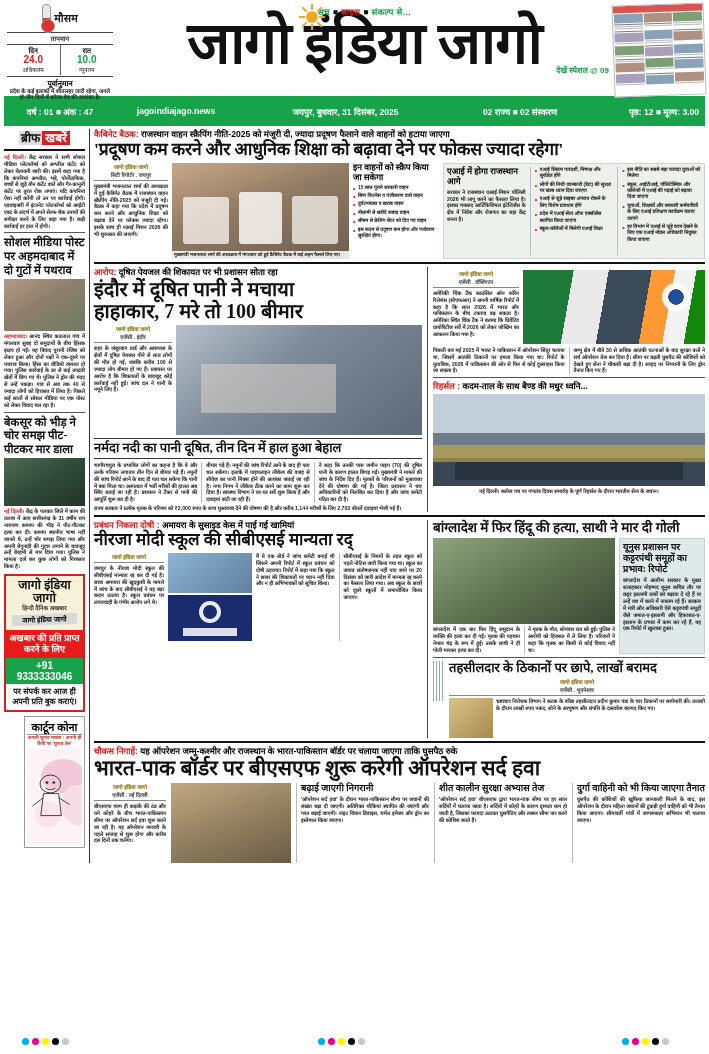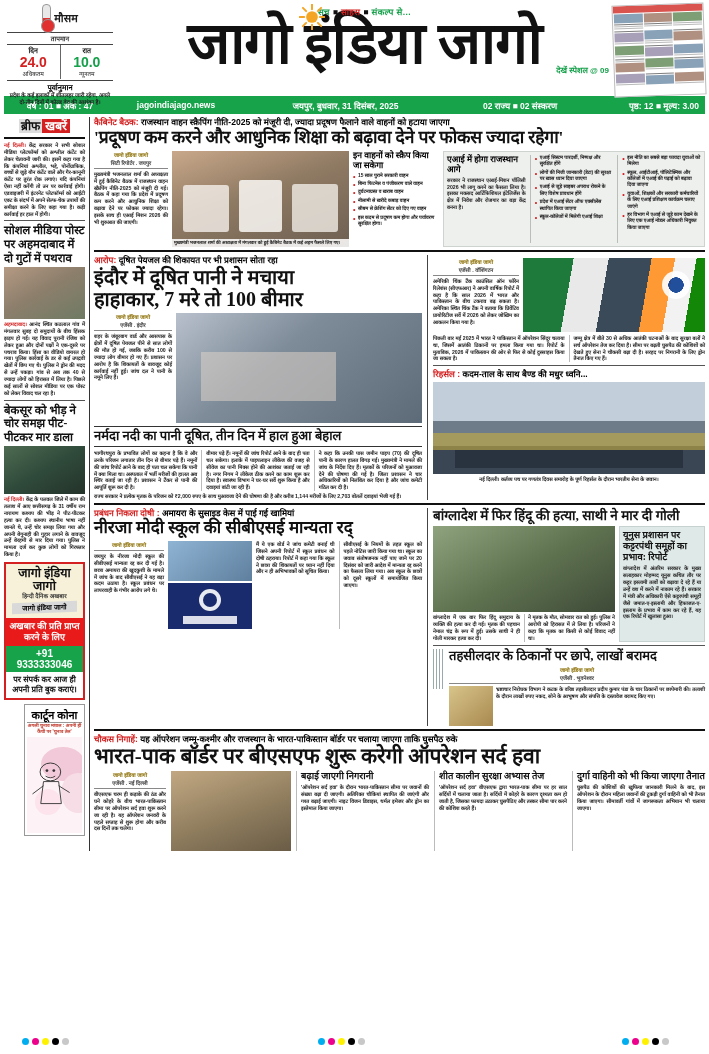--- a/index.html
+++ b/index.html
@@ -18,21 +18,21 @@
   .wx-title { display: flex; align-items: center; justify-content: center; gap: 3px; }
   .thermo { width: 9px; height: 26px; background: linear-gradient(to bottom,#e8e8e8 0%,#e8e8e8 55%,#e03030 56%,#e03030 100%);
             border: 1px solid #999; border-radius: 4px; position: relative; }
   .thermo:after { content:""; position:absolute; left:-2px; bottom:-4px; width:12px; height:12px; background:#e03030; border:1px solid #999; border-radius:50%; }
   .wx-title-txt { font-size: 11px; font-weight: bold; color: #1a1a1a; }
   .wx-sub { font-size: 6.5px; color:#333; border-bottom:1px solid #444; border-top:1px solid #444; margin-top:2px; padding:1px 0; font-weight:bold;}
   .wx-grid { display: flex; }
   .wx-cell { flex:1; padding:1px 0; }
   .wx-cell + .wx-cell { border-left:1px solid #666; }
   .wx-lbl { font-size:7px; font-weight:bold; color:#111; }
-  .wx-val { font-size:14px; font-weight:bold; line-height:1.05; }
+  .wx-val { font-size:10px; font-weight:bold; line-height:1.05; }
   .wx-day .wx-val { color:#d42020; }
   .wx-night .wx-val { color:#15a04a; }
   .wx-note { font-size:6px; color:#222; }
   .wx-fore-t { font-size:7.5px; font-weight:bold; border-top:1px solid #444; margin-top:1px; padding-top:1px;}
   .wx-fore { font-size:5.6px; line-height:1.25; color:#222; font-weight:bold; padding:0 2px; }
 
   .logo-wrap { flex:1; position:relative; text-align:center; }
   .tagline { position:absolute; left:50%; transform:translateX(-50%); top:4px; font-size:8.5px; font-weight:bold;
              color:#15a04a; letter-spacing:.4px; white-space:nowrap; }
   .sunburst { position:absolute; left:183px; top:2px; width:26px; height:26px; }
@@ -46,21 +46,21 @@
   .tp-head { height:7px; background:#d9534f; }
   .tp-rows { padding:1px; }
   .tp-row { display:flex; gap:1px; margin-bottom:1px; }
   .tp-col { flex:1; }
   .tp-img { height:9px; background:#8aa2b8; margin-bottom:1px; }
   .tp-img.v2 { background:#b09080; } .tp-img.v3{background:#7e9f76;} .tp-img.v4{background:#a8a0b8;}
   .tp-ln { height:1px; background:#b9b9b9; margin-bottom:1px; }
   .tp-ln.dk { background:#7d7d7d; }
 
   
-  .infobar { background:#16a34a; color:#fff; display:flex; align-items:center; height:18px; font-size:8.5px; font-weight:bold; }
+  .infobar { background:#16a34a; color:#fff; display:flex; align-items:center; height:30px; font-size:8.5px; font-weight:bold; }
   .infobar > div { padding:0 6px; }
   .ib-l { width:112px; text-align:center; }
   .ib-site { flex:0 0 120px; text-align:center; color:#fff; }
   .ib-date { flex:1; text-align:center; }
   .ib-ed { flex:0 0 130px; text-align:center; }
   .ib-r { flex:0 0 120px; text-align:right; }
 
   
   .body-grid { display:flex; gap:4px; margin-top:3px; }
   .col-left { width:86px; flex:0 0 86px; border-right:1px solid #333; padding-right:4px; }

